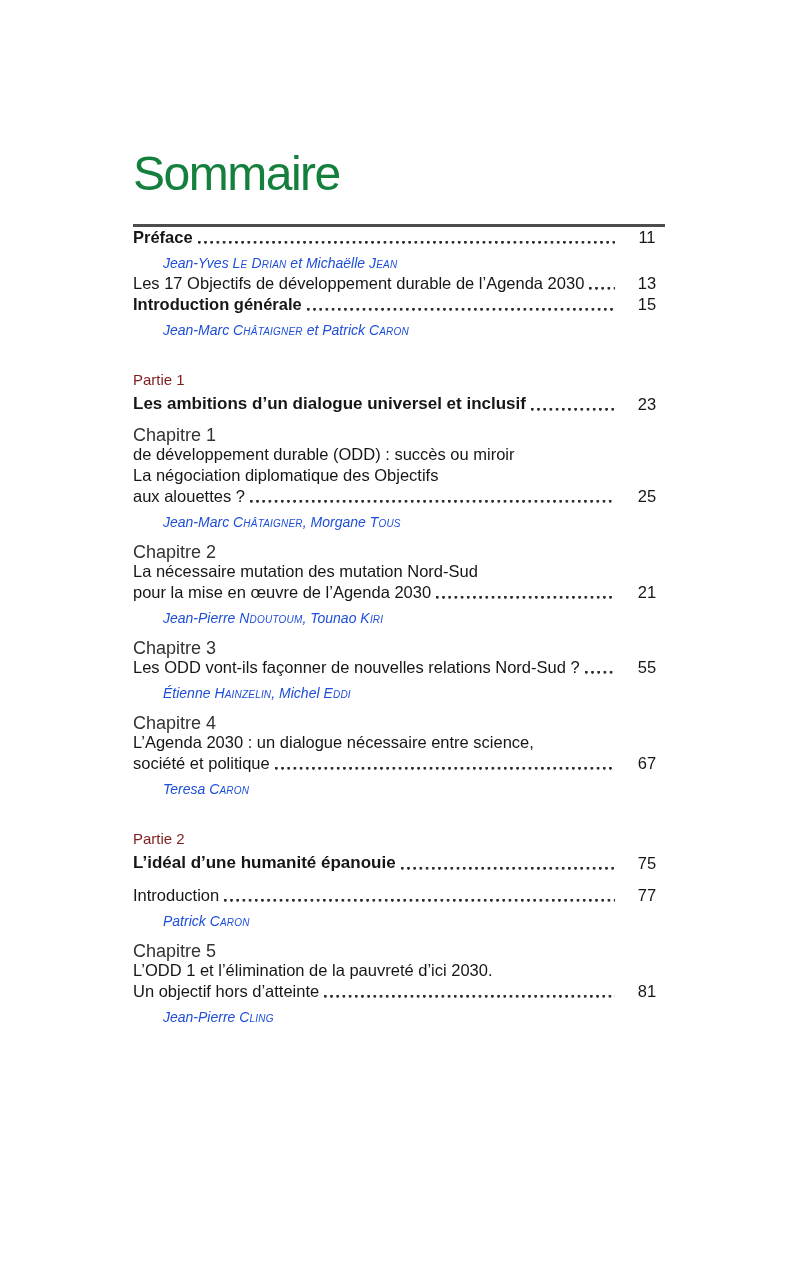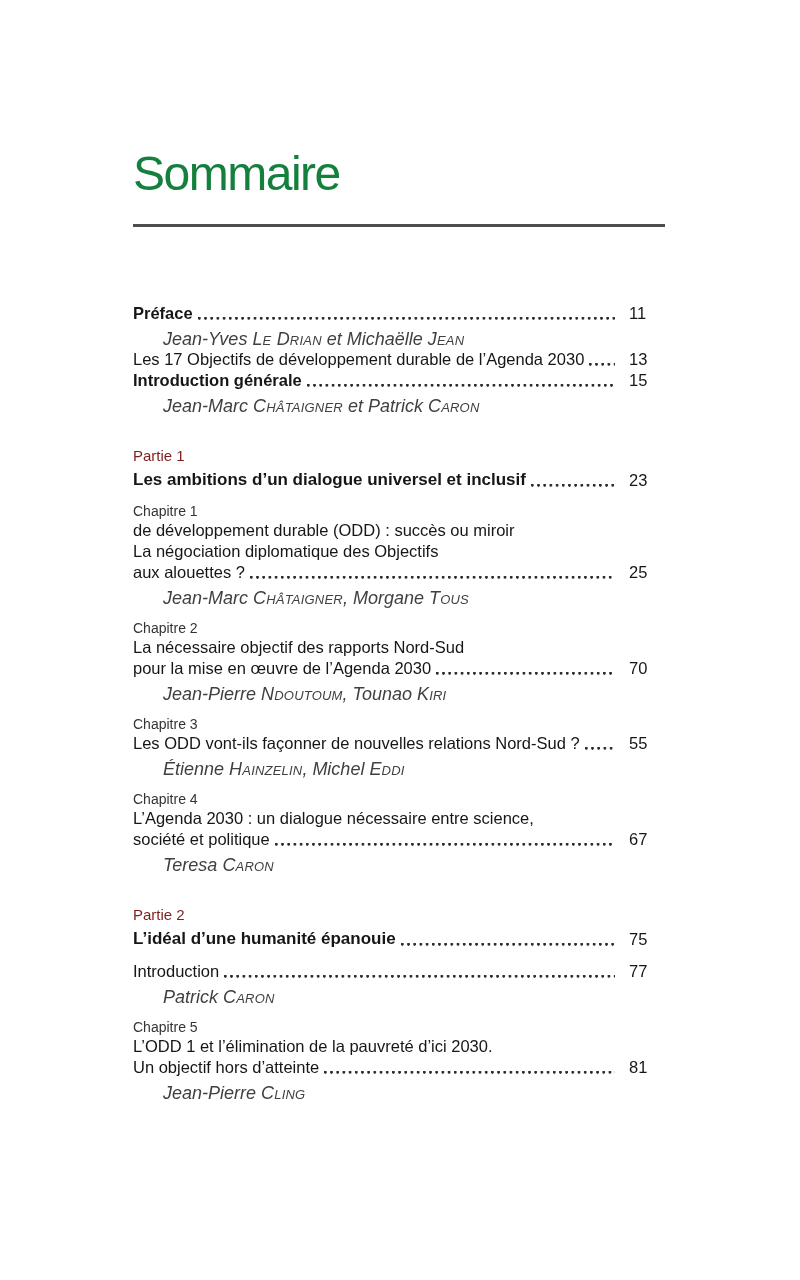--- a/index.html
+++ b/index.html
@@ -24,21 +24,21 @@
     letter-spacing: -1.5px;
     line-height: 1.08;
     color: #15803d;
   }
   .rule {
     height: 3px;
     background: #4d4d4d;
     margin-top: 24px;
   }
   .block { }
-  .sp-first { margin-top: 76px; }
+  .sp-first { }
   .sp-lg { }
   .sp-md { margin-top: 30px; }
   .sp-sm { margin-top: 11px; }
   .row {
     display: flex;
     align-items: flex-end;
     min-width: 0;
   }
   .t {
     font-size: 16.5px;
@@ -58,41 +58,41 @@
     background-image: radial-gradient(circle at 1.3px 1.3px, #2a2a2a 1.15px, rgba(0,0,0,0) 1.65px);
     background-size: 6.2px 3px;
     background-repeat: repeat-x;
     background-position: left 14.5px;
     min-width: 8px;
   }
   .pg {
     font-size: 16.5px;
     line-height: 21px;
     min-width: 36px;
-    text-align: left;
+    text-align: center;
     flex: 0 0 auto;
   }
   .kicker-ch {
-    font-size: 14px;
+    font-size: 18px;
     line-height: 18px;
     color: #333333;
   }
   .kicker-p {
     font-size: 15px;
     line-height: 19px;
     margin-bottom: 4px;
     color: #7f1d1d;
   }
   .author {
     margin-top: 5px;
     padding-left: 30px;
     font-style: italic;
-    font-size: 18px;
+    font-size: 14px;
     line-height: 20px;
-    color: #404040;
+    color: #1d4ed8;
   }
   .sc { font-variant: small-caps; letter-spacing: 0.2px; }
 </style>
 </head>
 <body>
 
 <div class="page">
 
   <h1 class="doc-title">Sommaire</h1>
   <div class="rule"></div>
@@ -139,25 +139,25 @@
     <div class="row">
       <span class="t">aux alouettes ?</span>
       <span class="leader"></span>
       <span class="pg">25</span>
     </div>
     <div class="author"><span>Jean-Marc </span><span class="sc">Châtaigner</span><span>, Morgane </span><span class="sc">Tous</span></div>
   </section>
 
   <section class="block sp-sm">
     <div class="kicker-ch">Chapitre 2</div>
-    <div class="tline">La nécessaire objectif des rapports Nord-Sud</div>
+    <div class="tline">La nécessaire mutation des mutation Nord-Sud</div>
     <div class="row">
       <span class="t">pour la mise en œuvre de l’Agenda 2030</span>
       <span class="leader"></span>
-      <span class="pg">70</span>
+      <span class="pg">21</span>
     </div>
     <div class="author"><span>Jean-Pierre </span><span class="sc">Ndoutoum</span><span>, Tounao </span><span class="sc">Kiri</span></div>
   </section>
 
   <section class="block sp-sm">
     <div class="kicker-ch">Chapitre 3</div>
     <div class="row">
       <span class="t">Les ODD vont-ils façonner de nouvelles relations Nord-Sud ?</span>
       <span class="leader"></span>
       <span class="pg">55</span>

